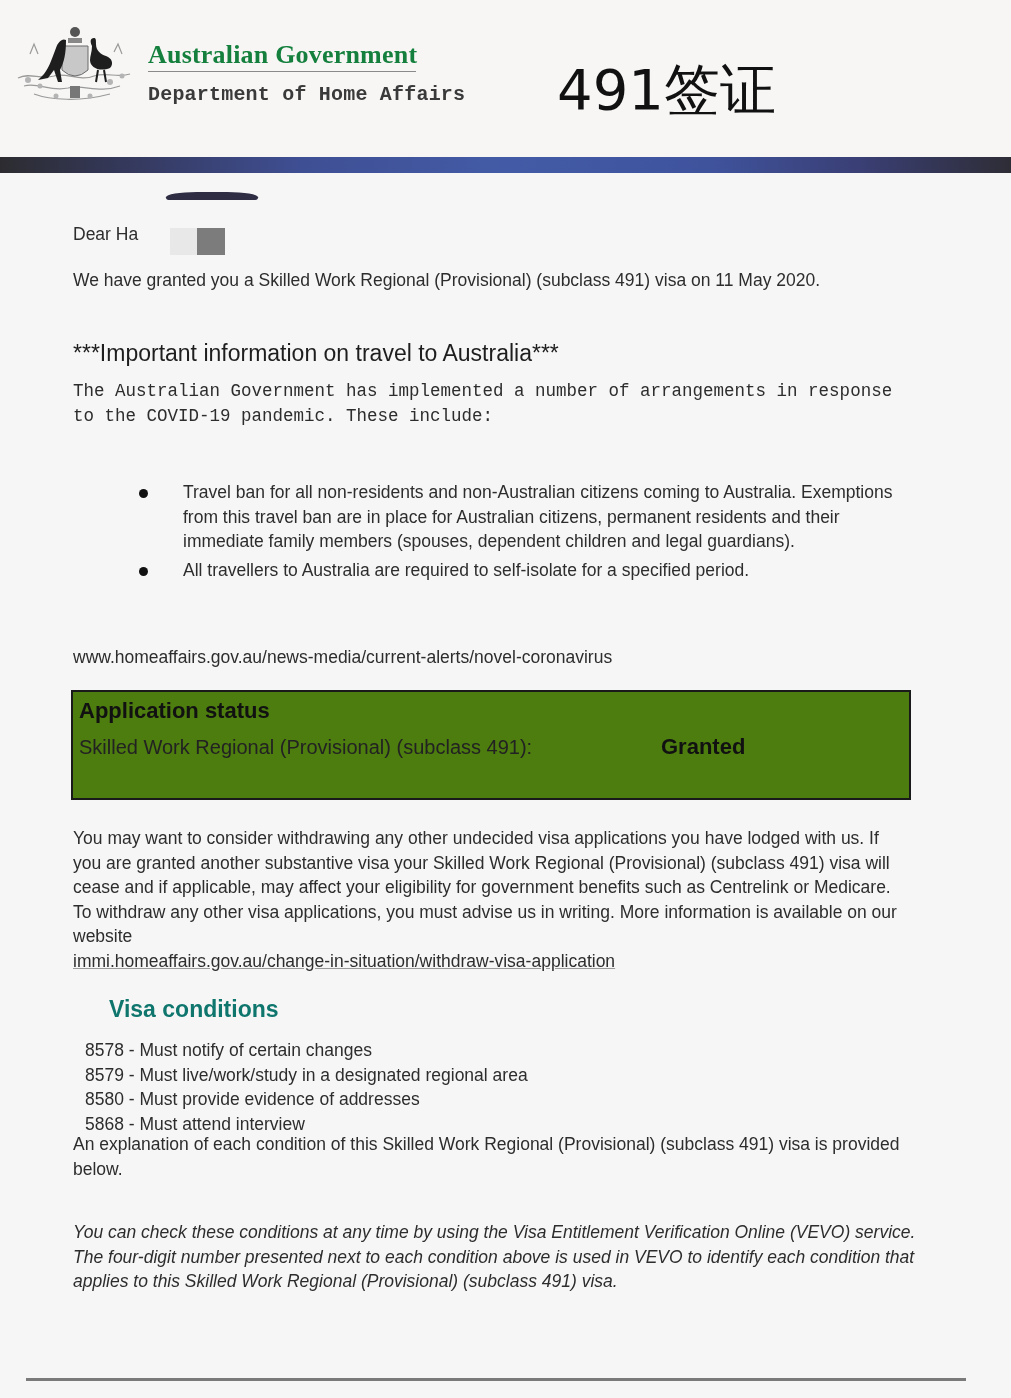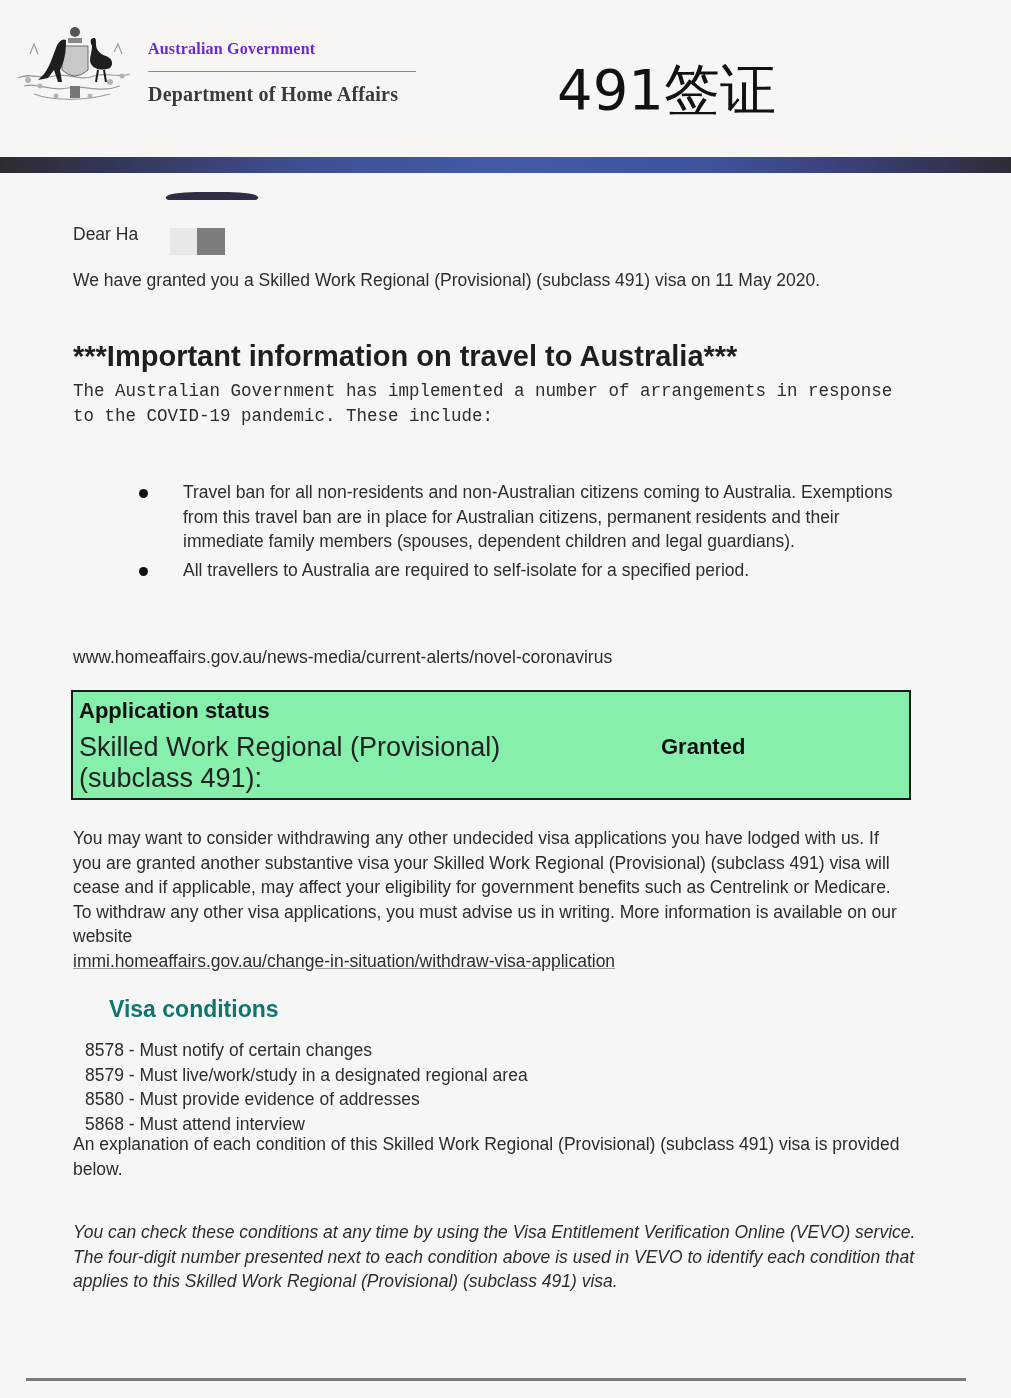--- a/index.html
+++ b/index.html
@@ -24,34 +24,34 @@
     .crest {
       position: absolute;
       left: 10px; top: 12px;
       width: 125px; height: 95px;
     }
     .gov-title {
       position: absolute;
       left: 148px; top: 40px;
       font-family: "Liberation Serif", serif;
       font-weight: bold;
-      font-size: 16px;
-      color: #6d28d9;
+      font-size: 26px;
+      color: #15803d;
       letter-spacing: 0.2px;
     }
     .gov-rule {
       position: absolute;
       left: 148px; top: 71px;
       width: 268px; height: 1px;
       background: #8a8a8a;
     }
     .dept-title {
       position: absolute;
       left: 148px; top: 83px;
-      font-family: Liberation Serif, serif;
+      font-family: Liberation Mono, monospace;
       font-weight: bold;
       font-size: 20px;
       color: #3a3a3a;
       letter-spacing: 0.2px;
     }
     .overlay-title {
       position: absolute;
       left: 557px; top: 62px;
       font-family: "DejaVu Sans", sans-serif;
       font-size: 56px;
@@ -87,22 +87,22 @@
     .redact-box {
       position: absolute;
       left: 197px; top: 228px;
       width: 28px; height: 27px;
       background: #7c7c7c;
     }
     .grant-para { left: 73px; top: 268px; width: 830px; }
     .important-heading {
       position: absolute;
       left: 73px; top: 340px;
-      font-size: 29px;
-      font-weight: bold;
+      font-size: 23px;
+      font-weight: normal;
       color: #1e1e1e;
     }
     .covid-para { left: 73px; top: 379px; width: 840px; font-family: Liberation Mono, monospace; }
     .bullets {
       position: absolute;
       left: 73px; top: 468px;
       width: 840px;
       margin: 12px; padding: 0;
       list-style: none;
     }
@@ -122,34 +122,34 @@
       background: #111;
     }
     .website-para { left: 73px; top: 620px; width: 840px; }
     .website-link { color: #2d2d2d; text-decoration: none; }
     .status-box {
       position: absolute;
       left: 71px; top: 690px;
       width: 840px; height: 110px;
       border: 2.5px solid #1a1a1a;
       box-sizing: border-box;
-      background: #86efac;
+      background: #4d7c0f;
     }
     .status-heading {
       position: absolute;
       left: 6px; top: 6px;
       font-size: 22px;
       font-weight: bold;
       color: #111;
     }
     .status-label {
       position: absolute;
       left: 6px; top: 40px;
       width: 540px;
-      font-size: 27px;
+      font-size: 20px;
       line-height: 31px;
       color: #222;
     }
     .status-value {
       position: absolute;
       left: 588px; top: 42px;
       font-size: 22px;
       font-weight: bold;
       color: #111;
     }

